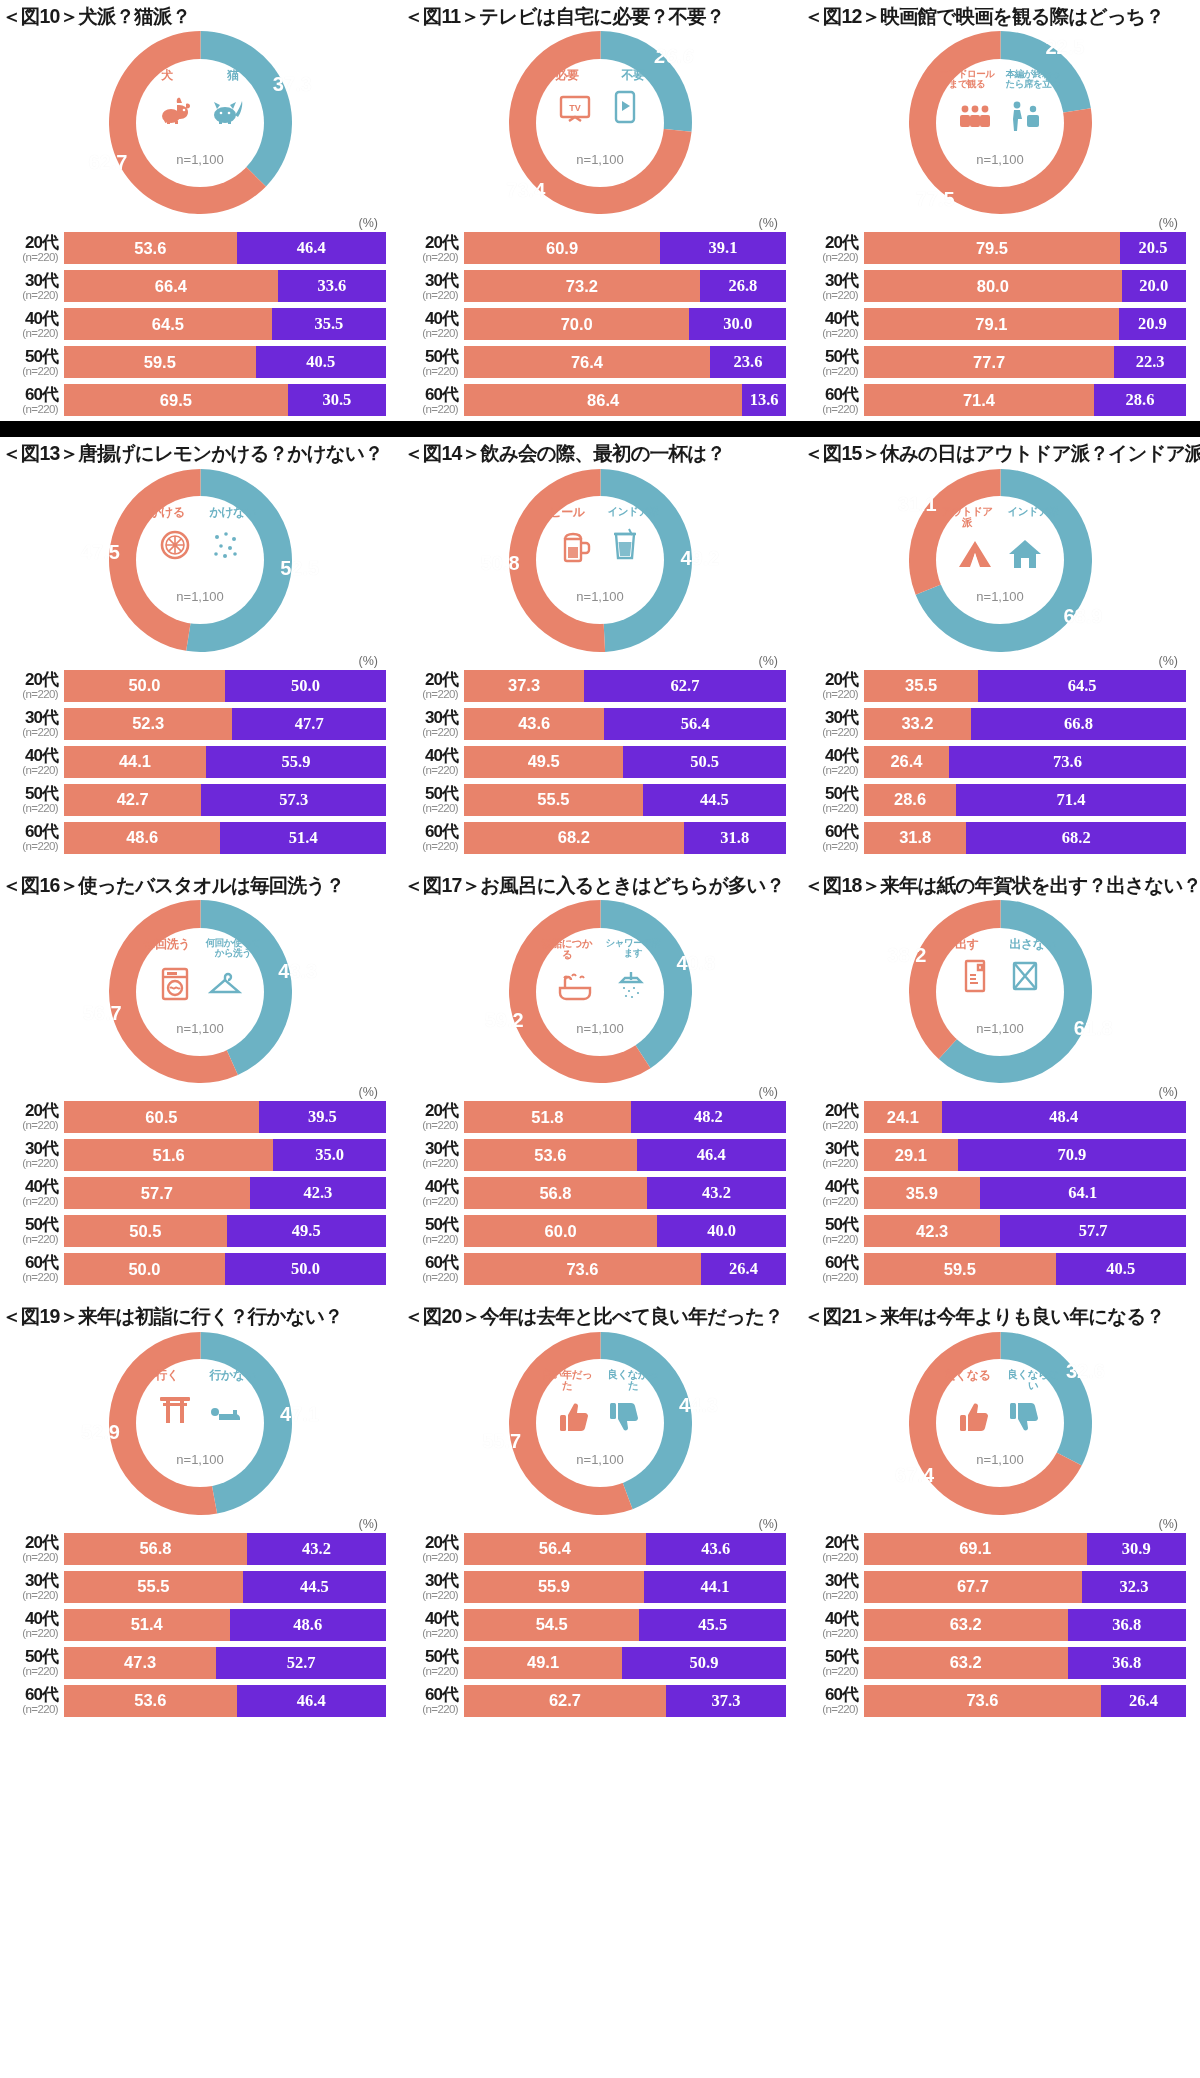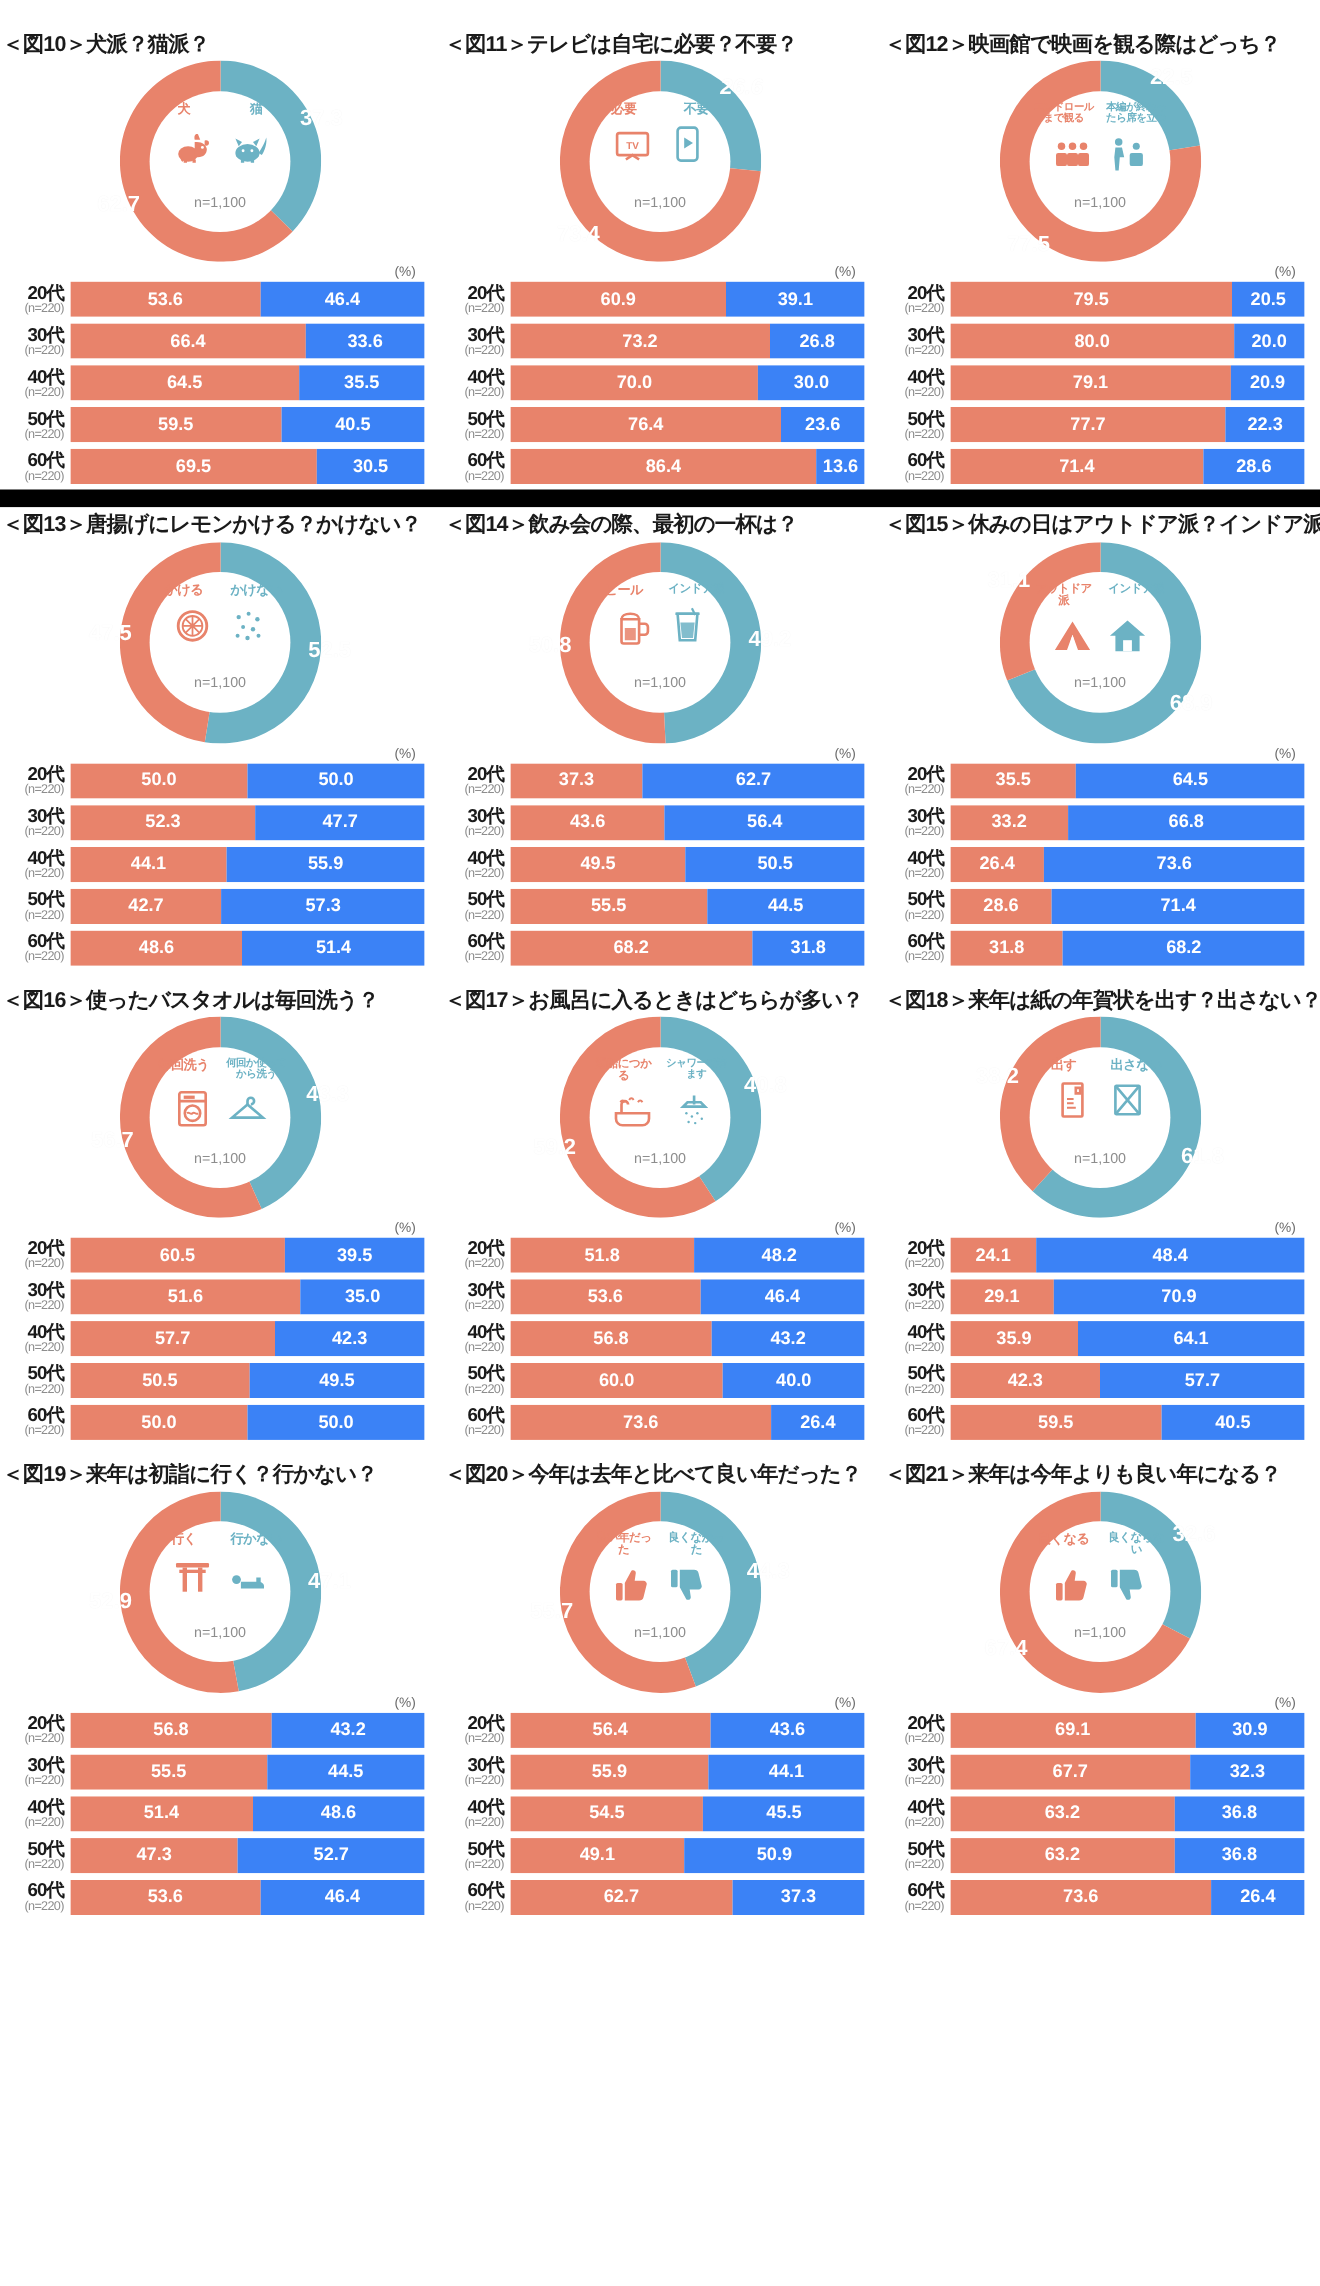--- a/index.html
+++ b/index.html
@@ -3,21 +3,21 @@
 <meta charset="utf-8">
 <style>
   * { box-sizing: border-box; margin:0; padding:0; }
   body {
     width:1200px;
     background:#ffffff;
     font-family:"Liberation Sans","DejaVu Sans",sans-serif;
     color:#1a1a1a;
     -webkit-font-smoothing:antialiased;
   }
-  .sheet { width:1200px; position:relative;margin-top:24px; }
+  .sheet { width:1200px; position:relative; }
 
   .divider-bar { width:100%; height:16px; background:#000; }
 
   .headers {
     display:flex;
     width:1200px;
     padding:4px 0 2px 0;
   }
   .hcell {
     width:400px;
@@ -143,21 +143,21 @@
   }
   .seg {
     display:flex;
     align-items:center;
     justify-content:center;
     font-size:16.5px;
     font-weight:bold;
     color:#fff;
   }
   .seg.l { background:#e8836b; }
-  .seg.r { background:#3b82f6; }
+  .seg.r { background:#6d28d9;font-family:Liberation Serif, serif; }
 
   .spacer-sm { height:10px; }
 </style>
 </head>
 <body>
 
 <div class="sheet" id="sheet">
     <div class="headers">
       <div class="hcell c1">＜図10＞犬派？猫派？</div>
       <div class="hcell c2">＜図11＞テレビは自宅に必要？不要？</div>

